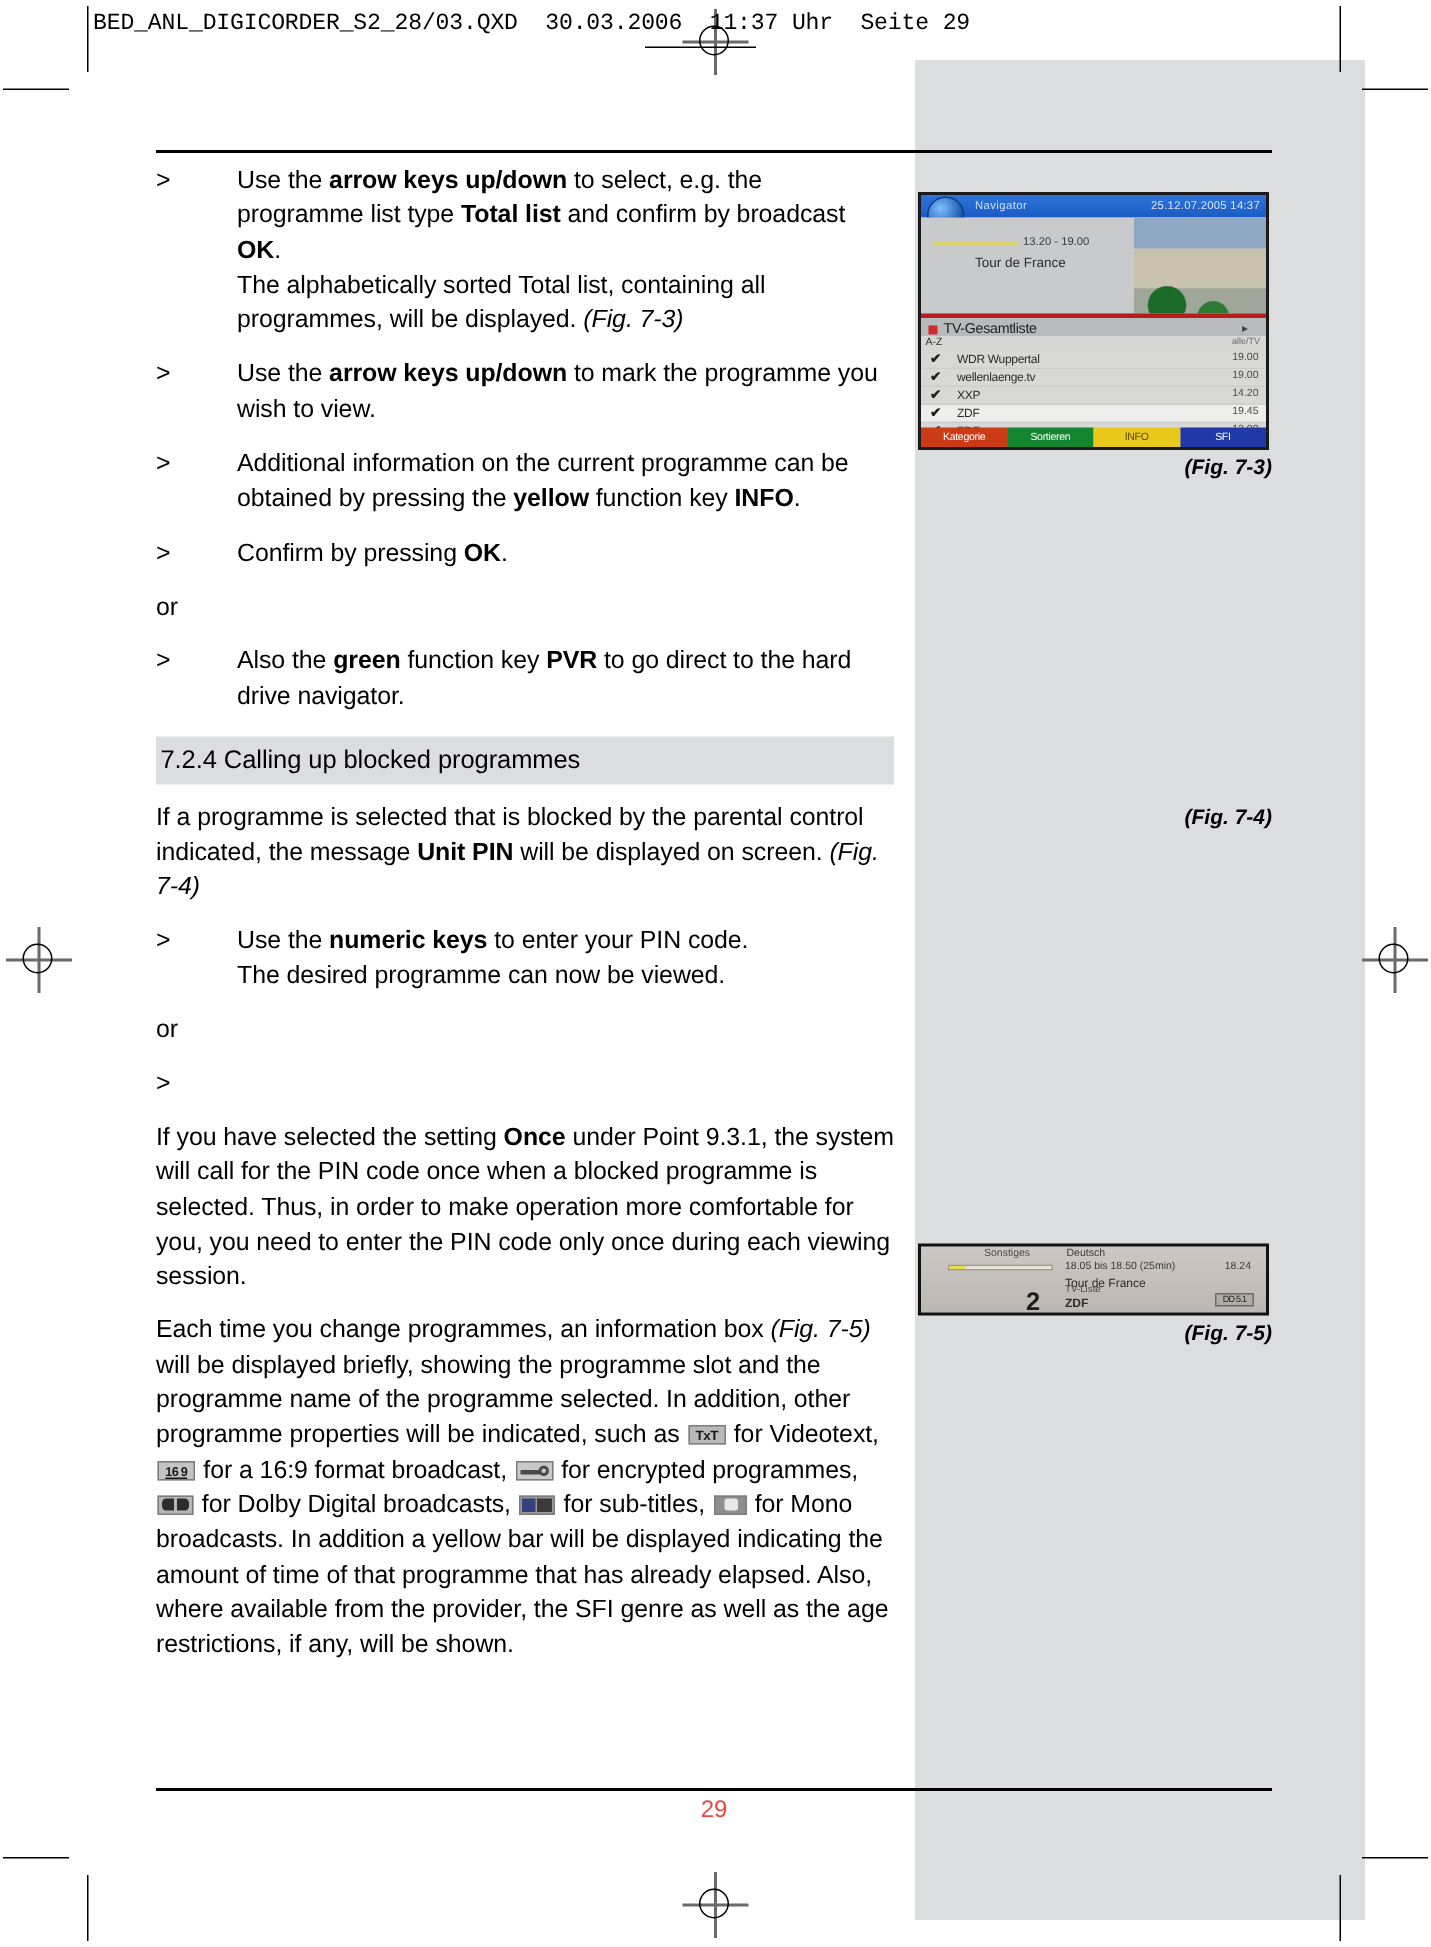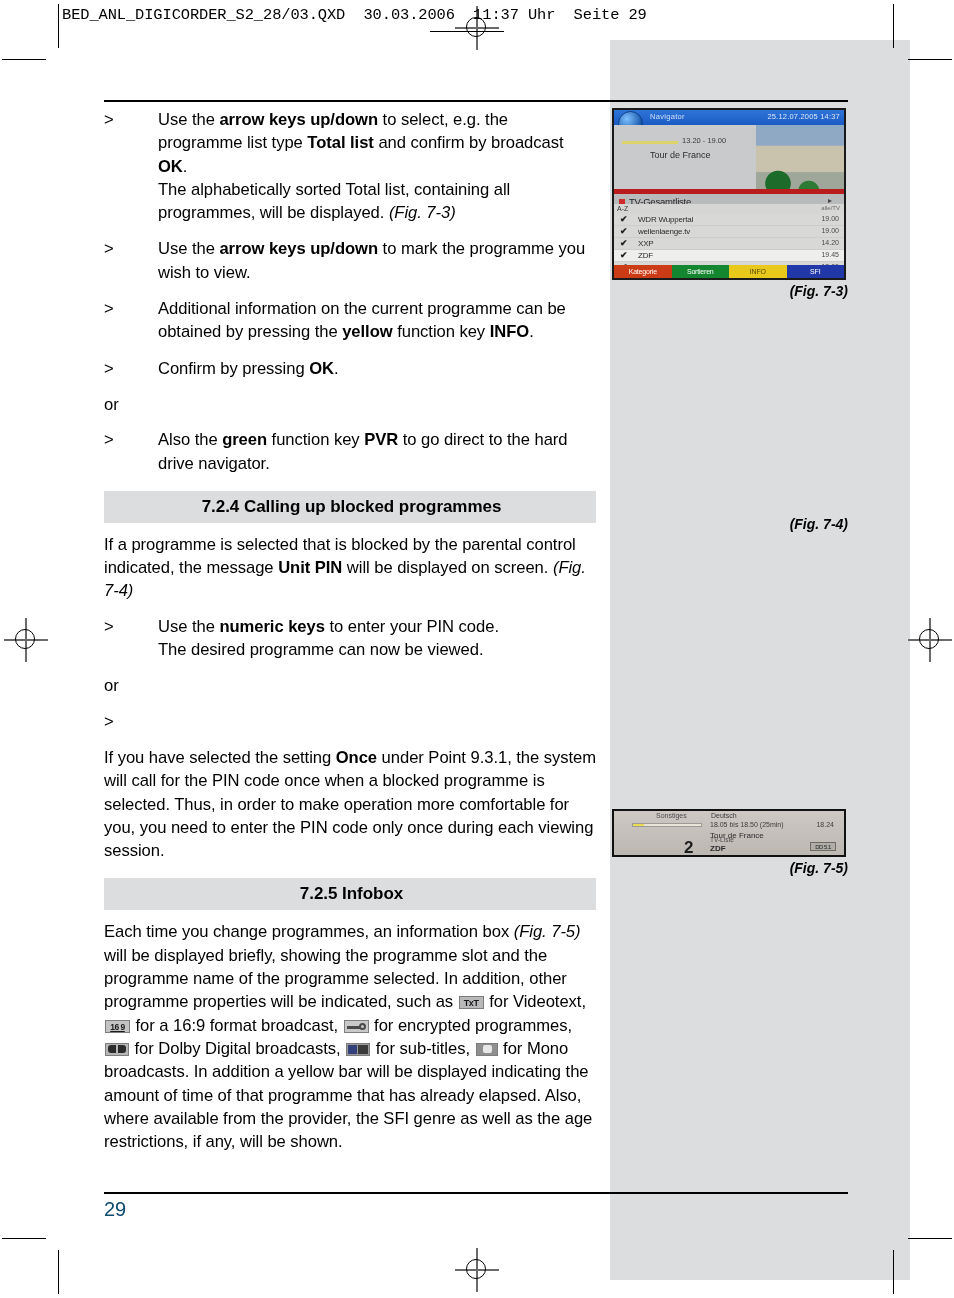--- a/index.html
+++ b/index.html
@@ -107,22 +107,23 @@
     top: 1192px;
     width: 744px;
     height: 1.6px;
     background: #000;
   }
   .page-number {
     position: absolute;
     left: 104px;
     top: 1198px;
     width: 744px;
-    font-size: 20px;
-    color: #0c4a6e;
+    text-align: center;
+    font-size: 16px;
+    color: #ef4444;
   }
 
   
   .col-left {
     position: absolute;
     left: 104px;
     top: 108px;
     width: 492px;
   }
   .body-text {
@@ -155,27 +156,26 @@
     margin-bottom: 12px;
   }
   .para {
     font-size: 16.6px;
     line-height: 23.3px;
     margin-bottom: 12px;
   }
   .section-head {
     background: #dcdddf;
     font-size: 17px;
-    font-weight: bold;
+    font-weight: normal;
     line-height: 25px;
     padding: 3px 0 4px 3px;
     margin-top: 16px;
     margin-bottom: 10px;
     width: 489px;
-    text-align: center;
   }
 
   
   .osd-icon {
     display: inline-block;
     vertical-align: -2px;
     height: 13px;
     line-height: 13px;
     border: 1px solid #7d7d7d;
     box-sizing: border-box;
@@ -278,20 +278,21 @@
   
   .fig73 {
     position: relative;
     width: 234px;
     height: 172px;
     border: 2px solid #1a1a1a;
     box-sizing: border-box;
     background: #c8c8c0;
     overflow: hidden;
     filter: blur(0.25px);
+    margin-top: 20px;
   }
   .f73-titlebar {
     position: absolute; left: 0; top: 0;
     width: 100%; height: 15px;
     background: linear-gradient(to bottom, #2f74d8, #1a5bc4);
   }
   .f73-title {
     position: absolute; left: 36px; top: 2px;
     font-size: 7.5px; color: #cfe0f5; letter-spacing: 0.3px;
   }
@@ -329,21 +330,21 @@
     font-size: 7.5px; color: #3a3a3a;
   }
   .f73-prog {
     position: absolute; left: 36px; top: 40px;
     font-size: 9px; color: #2d2d2d;
   }
   .f73-listhdr {
     position: absolute; left: 0; top: 79px;
     width: 100%; height: 15px;
     background: #b9babb;
-    border-top: 5px solid #b91c1c;
+    border-top: 3px solid #b91c1c;
   }
   .f73-listhdr .dot {
     position: absolute; left: 5px; top: 5px;
     width: 6px; height: 6px; background: #cf2b2b;
   }
   .f73-listhdr .lbl {
     position: absolute; left: 15px; top: 2px;
     font-size: 9.5px; color: #1d1d1d; letter-spacing: -0.2px;
   }
   .f73-listhdr .arr {
@@ -584,21 +585,20 @@
     </div>
 
     <div class="or-line">or</div>
 
     <div class="step">
       <div class="step-marker">&gt;</div>
     </div>
 
     <div class="para" id="s724-outro"><span>If you have selected the setting </span><span class="b">Once</span><span> under Point 9.3.1, the system will call for the PIN code once when a blocked programme is selected. Thus, in order to make operation more comfortable for you, you need to enter the PIN code only once during each viewing session.</span></div>
 
-    <div class="section-head">7.2.5 Infobox</div>
 
     <div class="para" id="s725-para"><span>Each time you change programmes, an information box </span><span class="i">(Fig. 7-5)</span><span> will be displayed briefly, showing the programme slot and the programme name of the programme selected. In addition, other programme properties will be indicated, such as </span><span class="osd-icon ic-txt">TxT</span><span> for Videotext, </span><span class="osd-icon ic-169">16 9</span><span> for a 16:9 format broadcast, </span><span class="osd-icon ic-key"><span class="kbar"></span><span class="kring"></span></span><span> for encrypted programmes, </span><span class="osd-icon ic-dd"><span class="dl"></span><span class="dr"></span></span><span> for Dolby Digital broadcasts, </span><span class="osd-icon ic-sub"><span class="sq1"></span><span class="sq2"></span></span><span> for sub-titles, </span><span class="osd-icon ic-mono"><span class="cen"></span></span><span> for Mono broadcasts. In addition a yellow bar will be displayed indicating the amount of time of that programme that has already elapsed. Also, where available from the provider, the SFI genre as well as the age restrictions, if any, will be shown.</span></div>
   </div>
 
   <div class="col-right">
 
     <div class="fig73">
       <div class="f73-titlebar"></div>
       <div class="f73-orb"></div>
       <div class="f73-title">Navigator</div>

